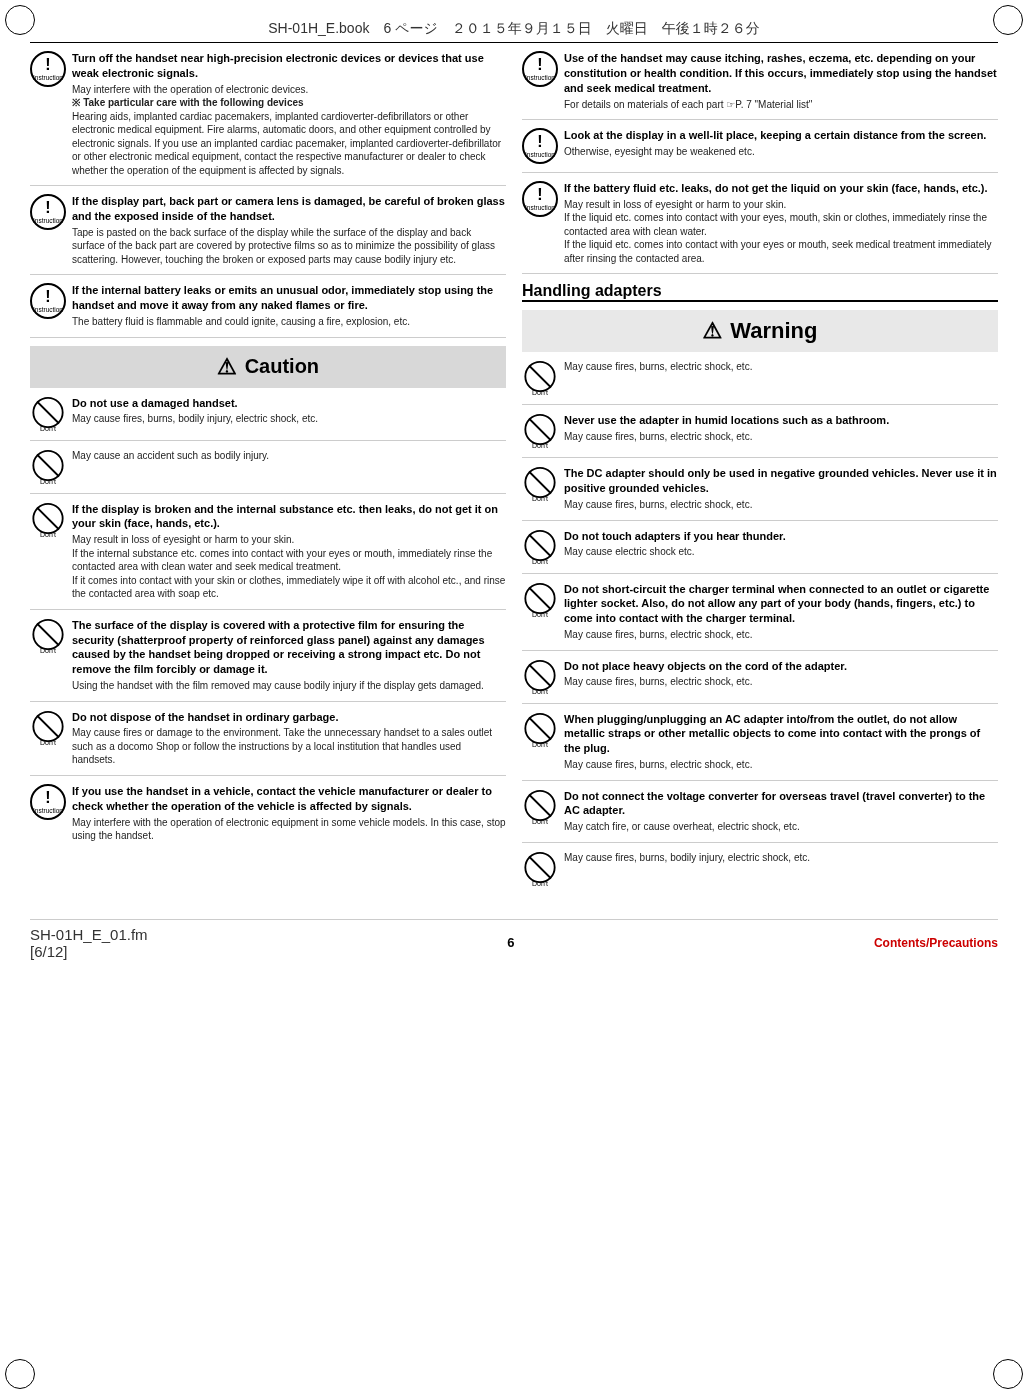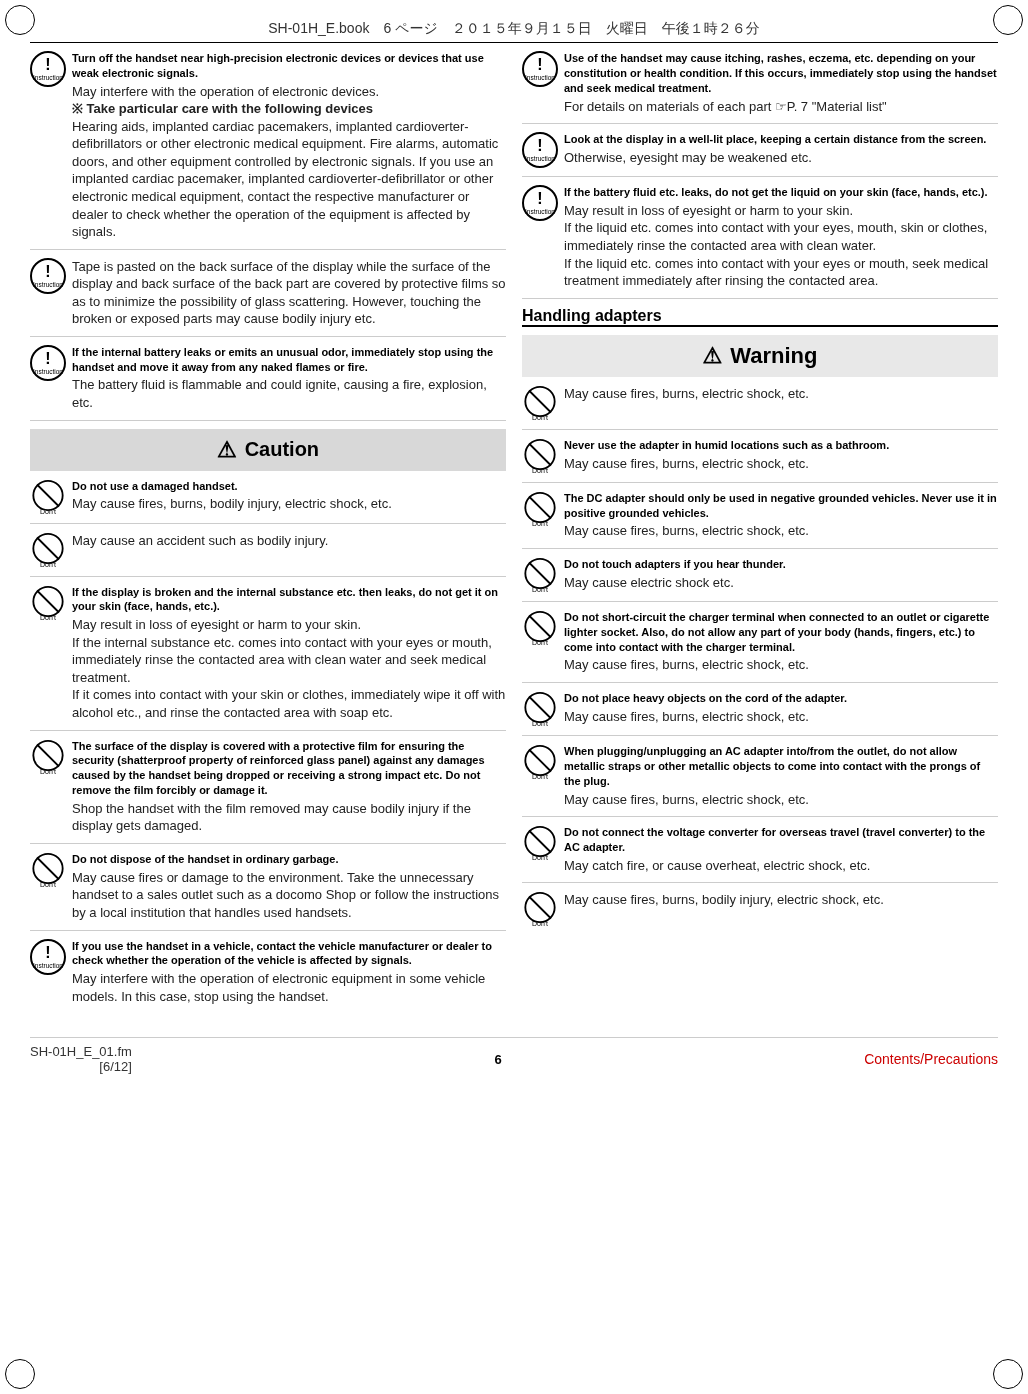--- a/index.html
+++ b/index.html
@@ -85,21 +85,21 @@
     }
 
     .block-text .main-text {
       font-weight: bold;
       font-size: 11px;
       line-height: 1.35;
       margin-bottom: 2px;
     }
 
     .block-text .sub-text {
-      font-size: 13px;
+      font-size: 10px;
       line-height: 1.35;
       color: #222;
     }
 
     
     .section-header {
       background: #d8d8d8;
       text-align: center;
       padding: 8px 4px;
       margin-bottom: 8px;
@@ -140,23 +140,23 @@
     
     .page-footer {
       display: flex;
       justify-content: space-between;
       align-items: center;
       margin-top: 16px;
       border-top: 1px solid #ccc;
       padding-top: 6px;
     }
 
-    .footer-left { font-size: 13px; color: #333; text-align: right; }
+    .footer-left { font-size: 15px; color: #333; }
     .footer-center { font-size: 13px; font-weight: bold; }
-    .footer-right { font-size: 14px; font-weight: normal; color: #c00; }
+    .footer-right { font-size: 12px; font-weight: bold; color: #c00; }
 
     .exclamation-icon {
       width: 36px;
       height: 36px;
       min-width: 36px;
       border: 2px solid #000;
       border-radius: 50%;
       display: flex;
       flex-direction: column;
       align-items: center;
@@ -198,20 +198,21 @@
         Hearing aids, implanted cardiac pacemakers, implanted cardioverter-defibrillators or other electronic medical equipment. Fire alarms, automatic doors, and other equipment controlled by electronic signals. If you use an implanted cardiac pacemaker, implanted cardioverter-defibrillator or other electronic medical equipment, contact the respective manufacturer or dealer to check whether the operation of the equipment is affected by signals.</div>
       </div>
     </div>
 
     <div class="instruction-block">
       <div class="exclamation-icon">
         <span class="exc-mark">!</span>
         <span class="exc-label">Instruction</span>
       </div>
       <div class="block-text">
+        <div class="main-text">If the display part, back part or camera lens is damaged, be careful of broken glass and the exposed inside of the handset.</div>
         <div class="sub-text">Tape is pasted on the back surface of the display while the surface of the display and back surface of the back part are covered by protective films so as to minimize the possibility of glass scattering. However, touching the broken or exposed parts may cause bodily injury etc.</div>
       </div>
     </div>
 
     <div class="instruction-block">
       <div class="exclamation-icon">
         <span class="exc-mark">!</span>
         <span class="exc-label">Instruction</span>
       </div>
       <div class="block-text">
@@ -271,21 +272,21 @@
     <div class="instruction-block">
       <div class="dont-circle">
         <svg class="dont-svg" viewBox="0 0 36 36">
           <circle cx="18" cy="18" r="16" fill="none" stroke="#000" stroke-width="2"></circle>
           <line x1="6" y1="6" x2="30" y2="30" stroke="#000" stroke-width="2"></line>
         </svg>
         <span style="font-size:7px;margin-top:-4px;">Don't</span>
       </div>
       <div class="block-text">
         <div class="main-text">The surface of the display is covered with a protective film for ensuring the security (shatterproof property of reinforced glass panel) against any damages caused by the handset being dropped or receiving a strong impact etc. Do not remove the film forcibly or damage it.</div>
-        <div class="sub-text">Shop the handset with the film removed may cause bodily injury if the display gets damaged.</div>
+        <div class="sub-text">Using the handset with the film removed may cause bodily injury if the display gets damaged.</div>
       </div>
     </div>
 
     <div class="instruction-block">
       <div class="dont-circle">
         <svg class="dont-svg" viewBox="0 0 36 36">
           <circle cx="18" cy="18" r="16" fill="none" stroke="#000" stroke-width="2"></circle>
           <line x1="6" y1="6" x2="30" y2="30" stroke="#000" stroke-width="2"></line>
         </svg>
         <span style="font-size:7px;margin-top:-4px;">Don't</span>

